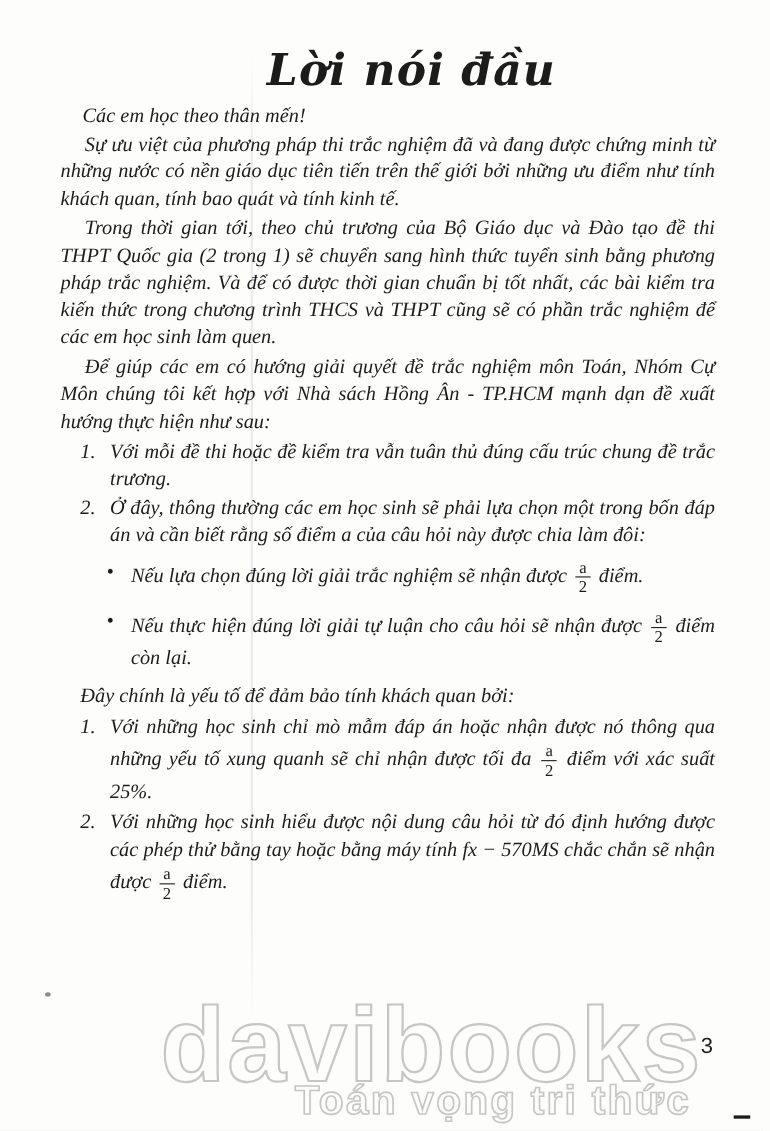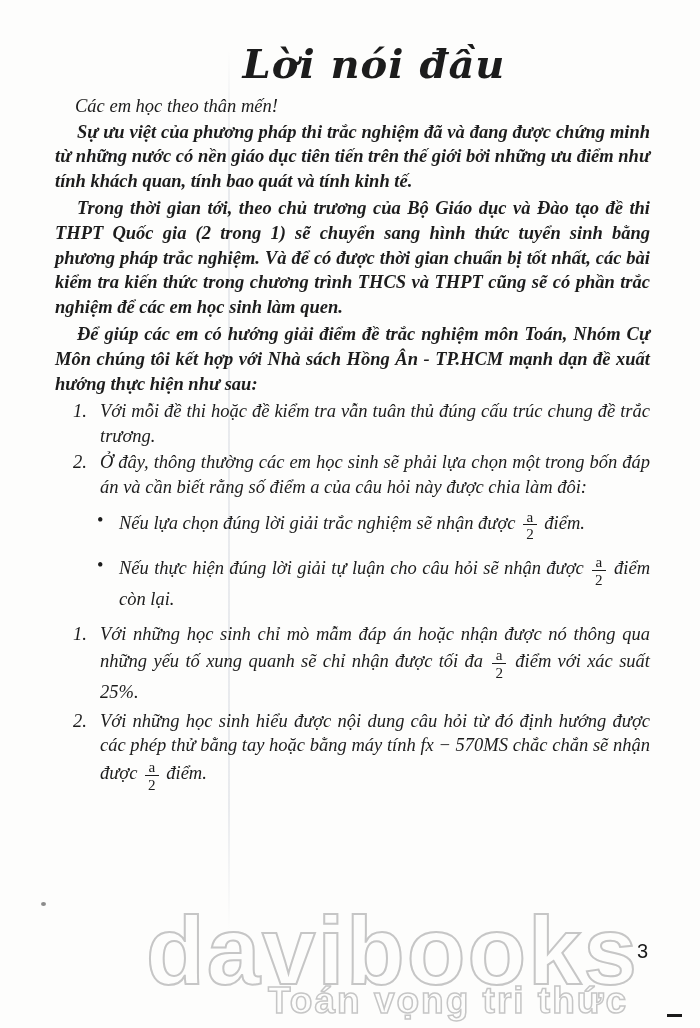--- a/index.html
+++ b/index.html
@@ -26,21 +26,21 @@
     margin:42px 0 8px;text-align:center;transform:translateX(24px);
     font-family:"DejaVu Serif",serif;font-style:italic;font-weight:bold;
     font-size:40px;line-height:1.1;letter-spacing:1px;
   }
 
   .content{position:relative;z-index:1;padding:0 50px 0 55px;
     font-size:18.5px;line-height:24.6px;}
 
   .salutation{margin:0 0 1px 20px;}
 
-  .para{margin:0 0 3px;text-indent:22px;text-align:justify;font-weight:bold;}
+  .para{margin:0 0 3px;text-indent:22px;text-align:justify;}
 
   .li{display:flex;margin:0 0 2px 18px;}
   .li .marker{flex:0 0 27px;}
   .li .body{flex:1;text-align:justify;}
 
   .bullet{display:flex;margin:0 0 0 42px;padding:6px 0;}
   .bullet .marker{flex:0 0 22px;font-style:normal;}
   .bullet .body{flex:1;text-align:justify;}
 
   .interlude{margin:3px 0 3px 18px;}
@@ -86,21 +86,21 @@
   </div>
 
   <h1 class="title">Lời nói đầu</h1>
 
   <div class="content">
 
     <p class="salutation">Các em học theo thân mến!</p>
 
     <p class="para">Sự ưu việt của phương pháp thi trắc nghiệm đã và đang được chứng minh từ những nước có nền giáo dục tiên tiến trên thế giới bởi những ưu điểm như tính khách quan, tính bao quát và tính kinh tế.</p>
     <p class="para">Trong thời gian tới, theo chủ trương của Bộ Giáo dục và Đào tạo đề thi THPT Quốc gia (2 trong 1) sẽ chuyển sang hình thức tuyển sinh bằng phương pháp trắc nghiệm. Và để có được thời gian chuẩn bị tốt nhất, các bài kiểm tra kiến thức trong chương trình THCS và THPT cũng sẽ có phần trắc nghiệm để các em học sinh làm quen.</p>
-    <p class="para">Để giúp các em có hướng giải điểm đề trắc nghiệm môn Toán, Nhóm Cự Môn chúng tôi kết hợp với Nhà sách Hồng Ân - TP.HCM mạnh dạn đề xuất hướng thực hiện như sau:</p>
+    <p class="para">Để giúp các em có hướng giải quyết đề trắc nghiệm môn Toán, Nhóm Cự Môn chúng tôi kết hợp với Nhà sách Hồng Ân - TP.HCM mạnh dạn đề xuất hướng thực hiện như sau:</p>
 
     <div class="li">
       <span class="marker">1.</span>
       <span class="body">Với mỗi đề thi hoặc đề kiểm tra vẫn tuân thủ đúng cấu trúc chung đề trắc trương.</span>
     </div>
     <div class="li">
       <span class="marker">2.</span>
       <span class="body">Ở đây, thông thường các em học sinh sẽ phải lựa chọn một trong bốn đáp án và cần biết rằng số điểm a của câu hỏi này được chia làm đôi:</span>
     </div>
 
@@ -114,20 +114,21 @@
     </div>
     <div class="bullet">
       <span class="marker">•</span>
       <span class="body">Nếu thực hiện đúng lời giải tự luận cho câu hỏi sẽ nhận được <span class="frac">
             <span class="fnum">a</span>
             <span class="fbar"></span>
             <span class="fden">2</span>
           </span> điểm còn lại.</span>
     </div>
 
+    <p class="interlude">Đây chính là yếu tố để đảm bảo tính khách quan bởi:</p>
 
     <div class="li libig">
       <span class="marker">1.</span>
       <span class="body">Với những học sinh chỉ mò mẫm đáp án hoặc nhận được nó thông qua những yếu tố xung quanh sẽ chỉ nhận được tối đa <span class="frac">
             <span class="fnum">a</span>
             <span class="fbar"></span>
             <span class="fden">2</span>
           </span> điểm với xác suất 25%.</span>
     </div>
     <div class="li libig">

